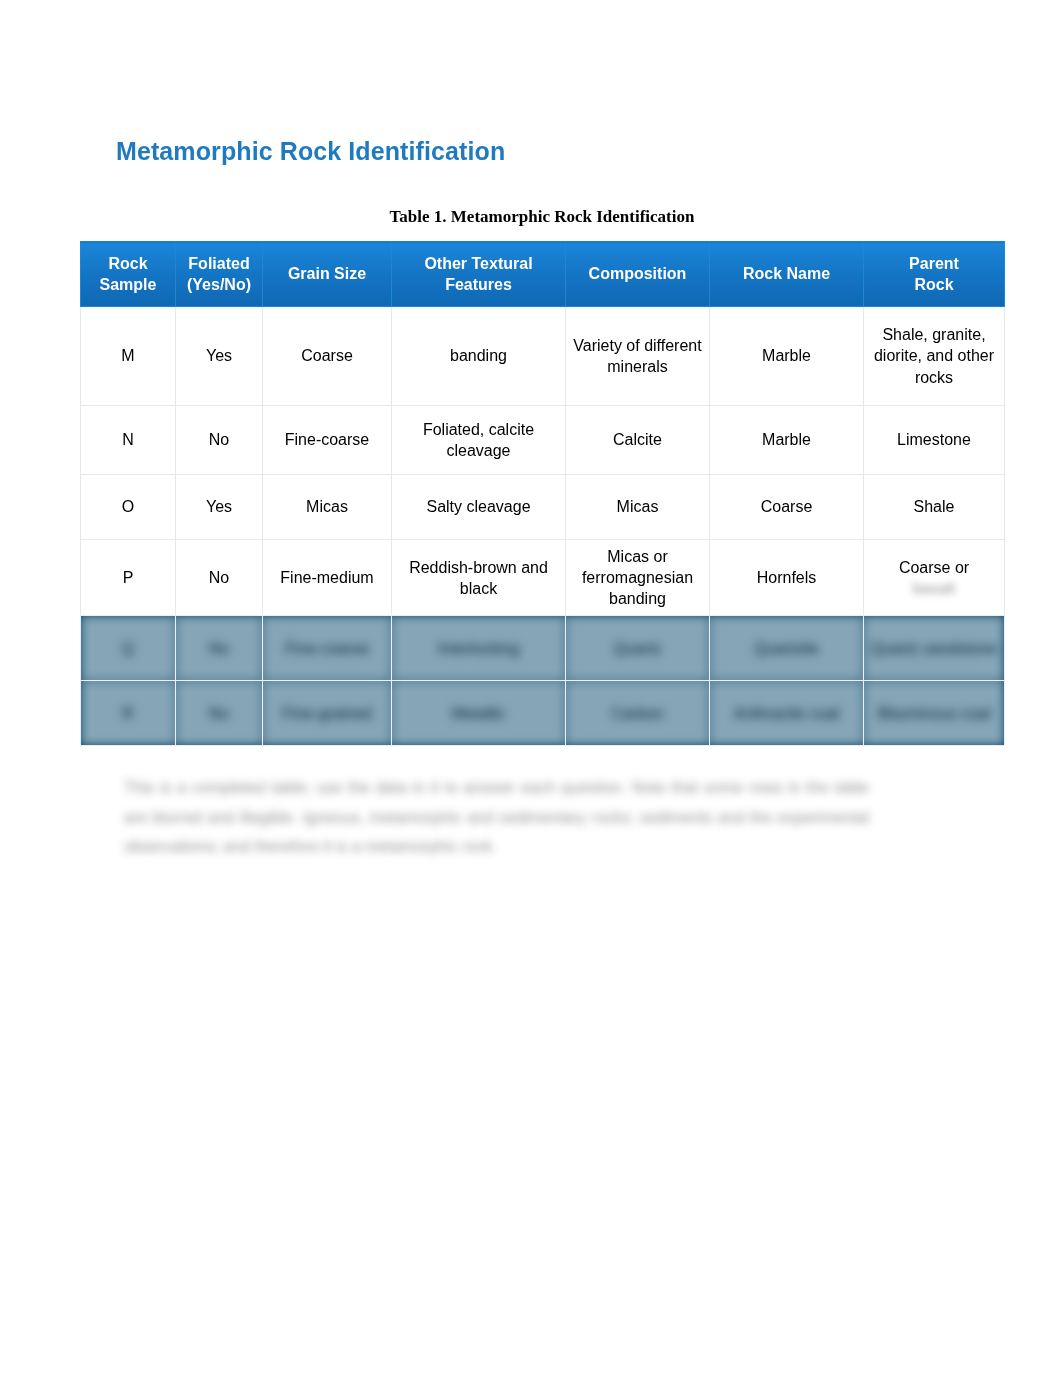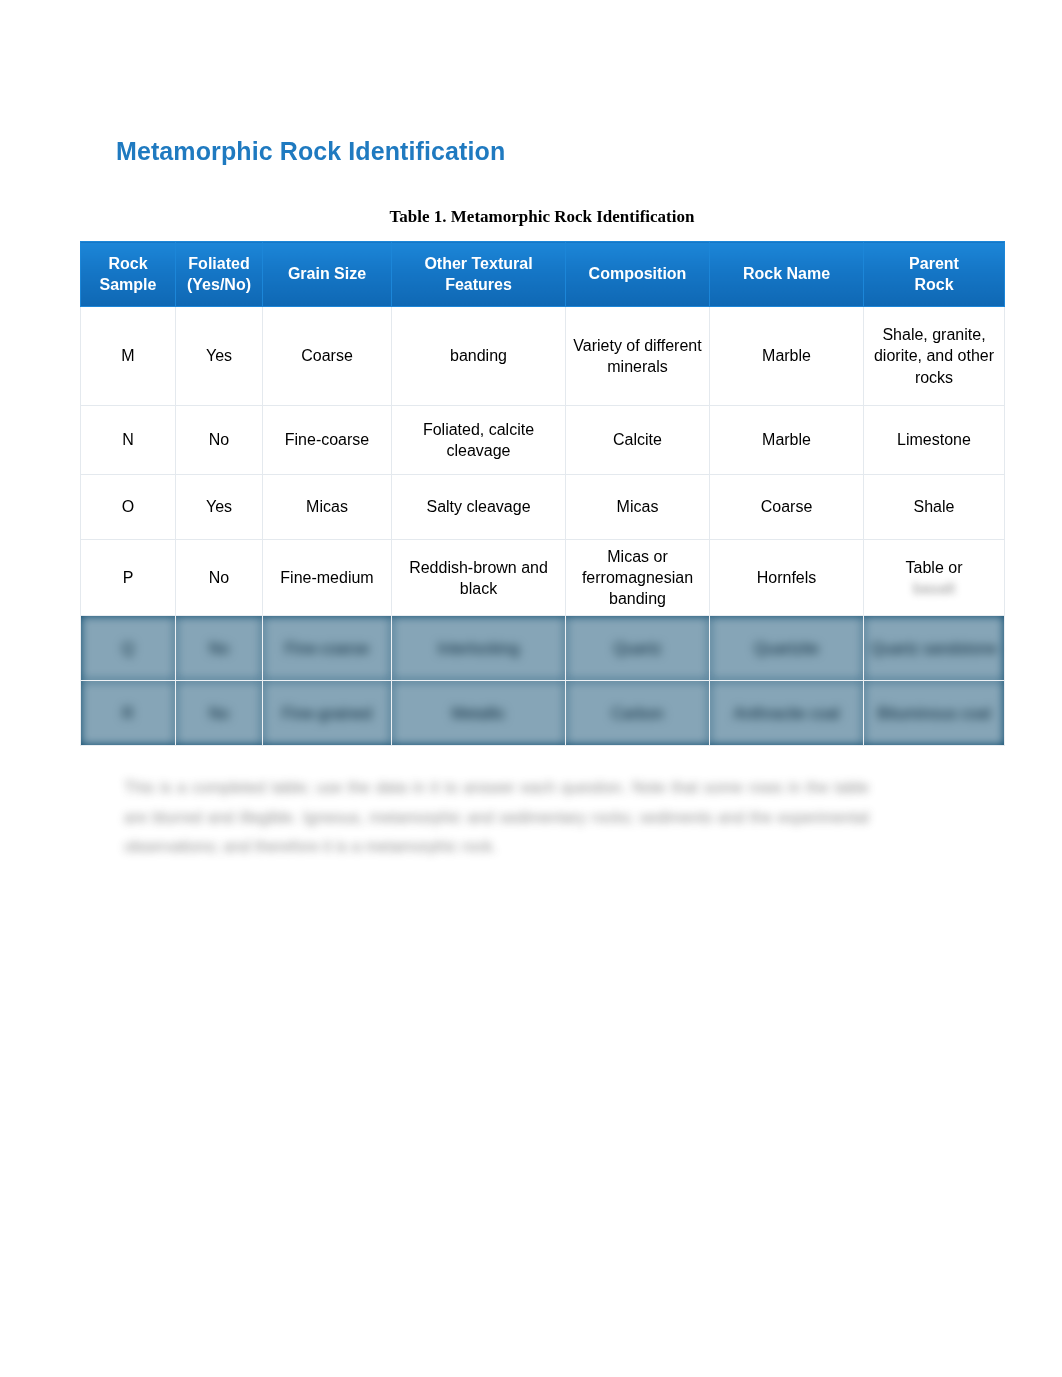--- a/index.html
+++ b/index.html
@@ -209,21 +209,21 @@
         </tr>
 
         <tr class="r-mid">
           <td>P</td>
           <td>No</td>
           <td>Fine-medium</td>
           <td>Reddish-brown and black</td>
           <td>Micas or ferromagnesian banding</td>
           <td>Hornfels</td>
           <td>
-            <span>Table or</span><br>
+            <span>Coarse or</span><br>
             <span class="blurred">basalt</span>
           </td>
         </tr>
 
         <tr class="r-short">
           <td class="blurred-strong">Q</td>
           <td class="blurred-strong">No</td>
           <td class="blurred-strong">Fine-coarse</td>
           <td class="blurred-strong">Interlocking</td>
           <td class="blurred-strong">Quartz</td>

